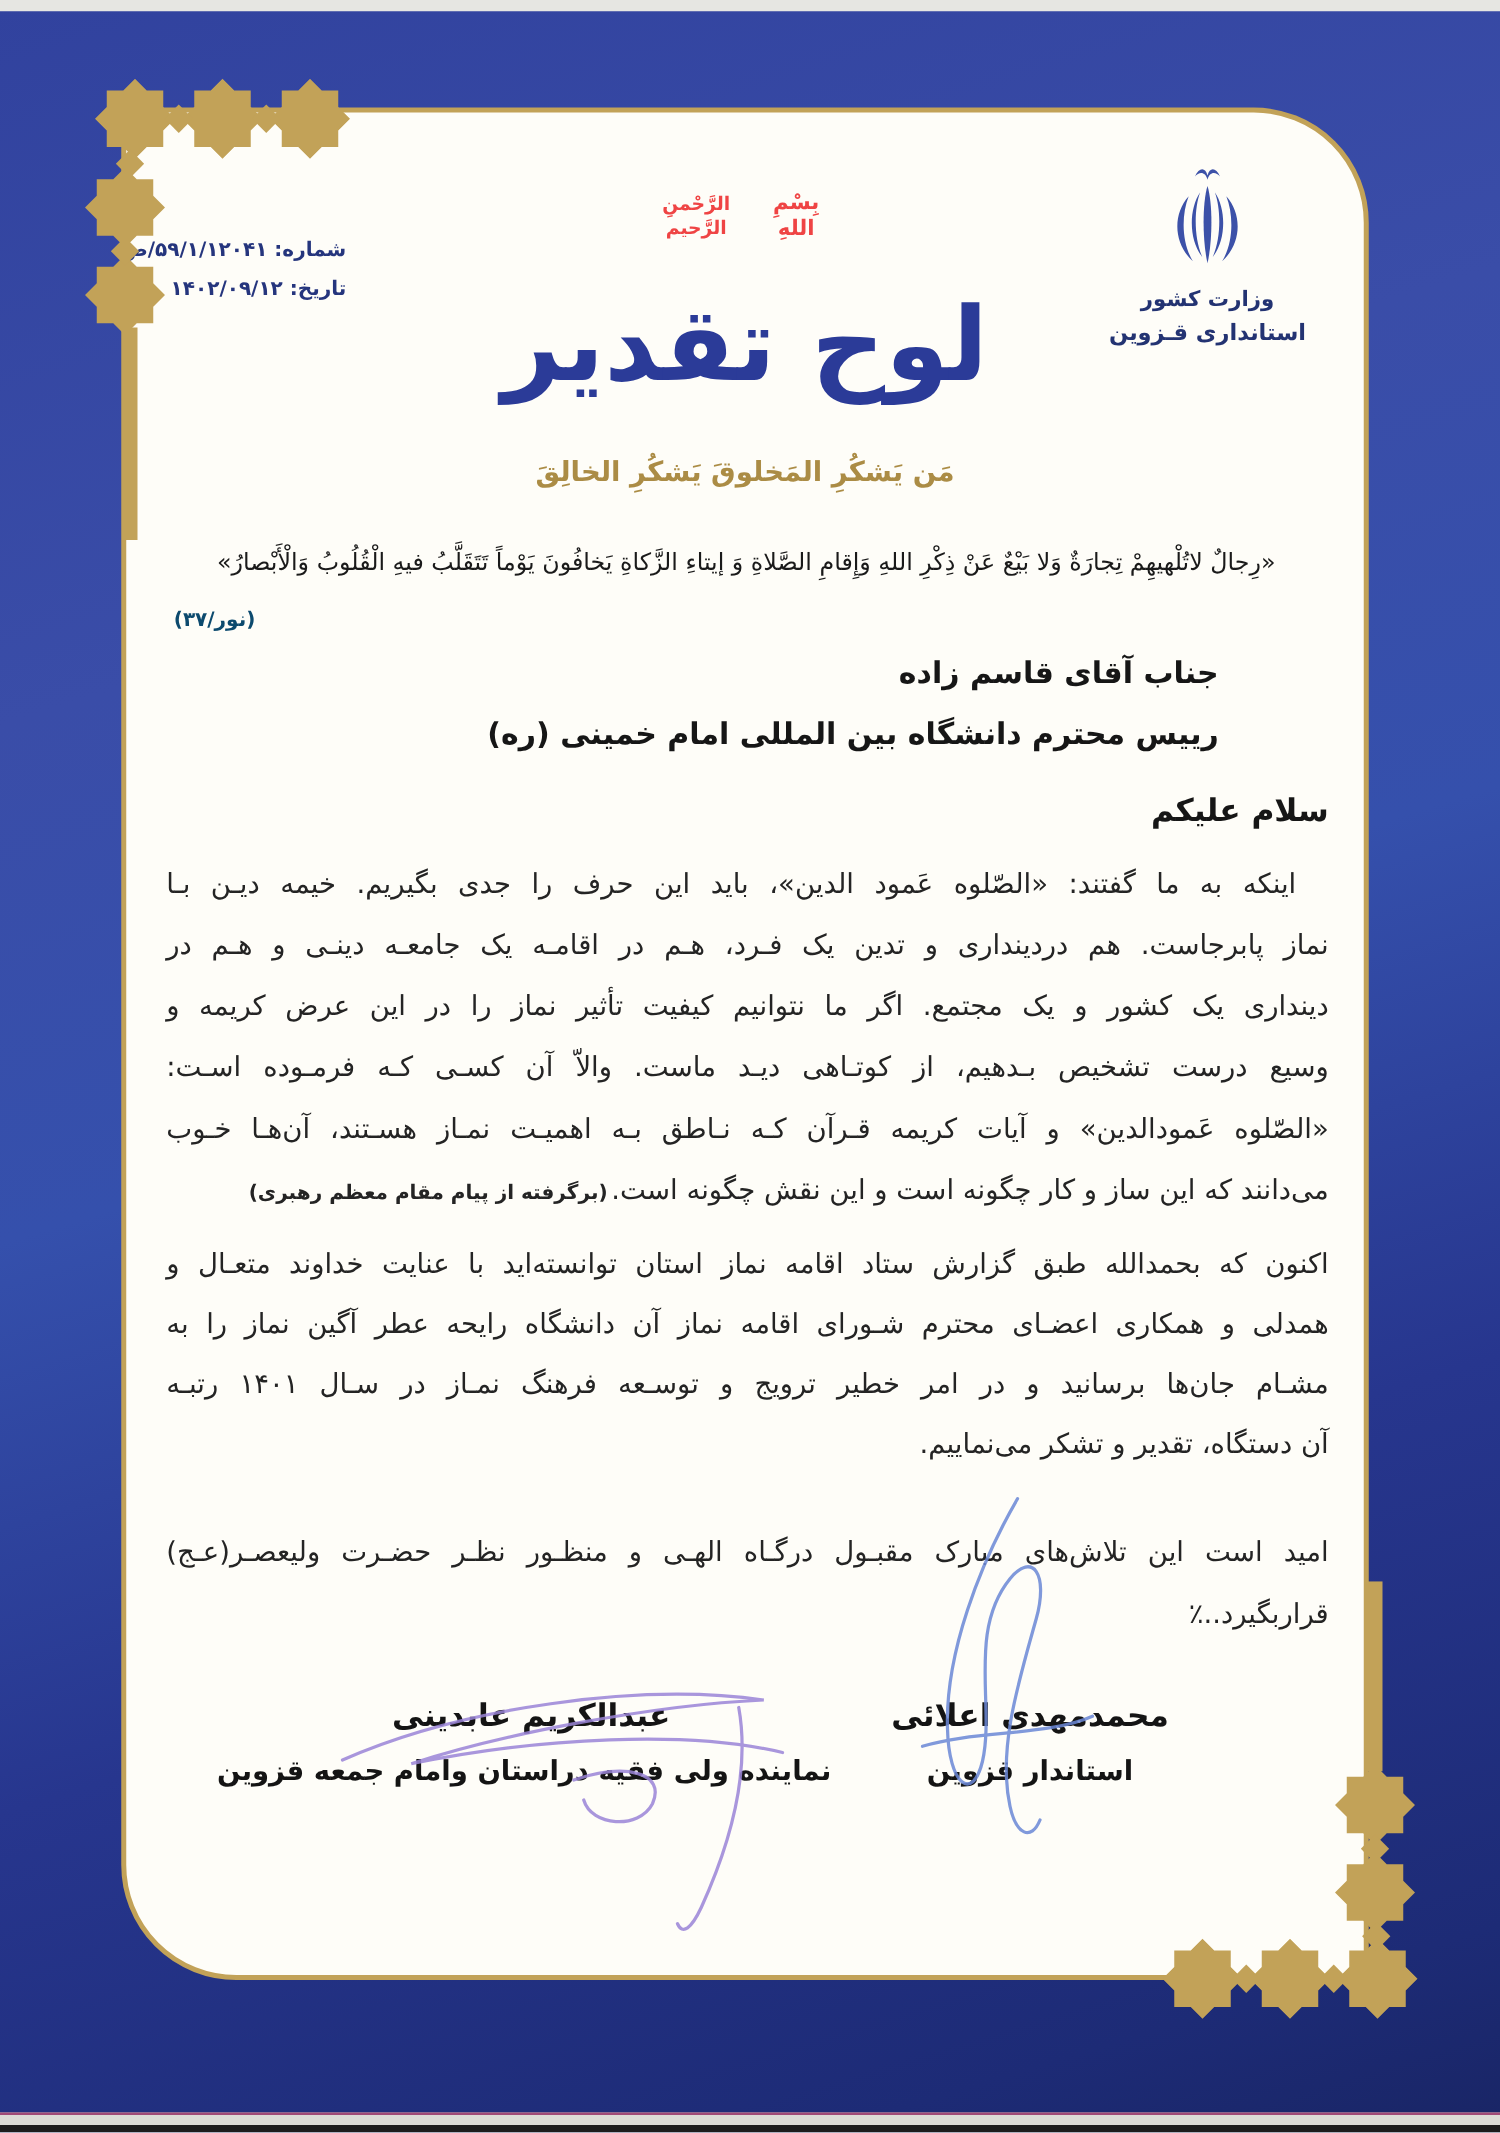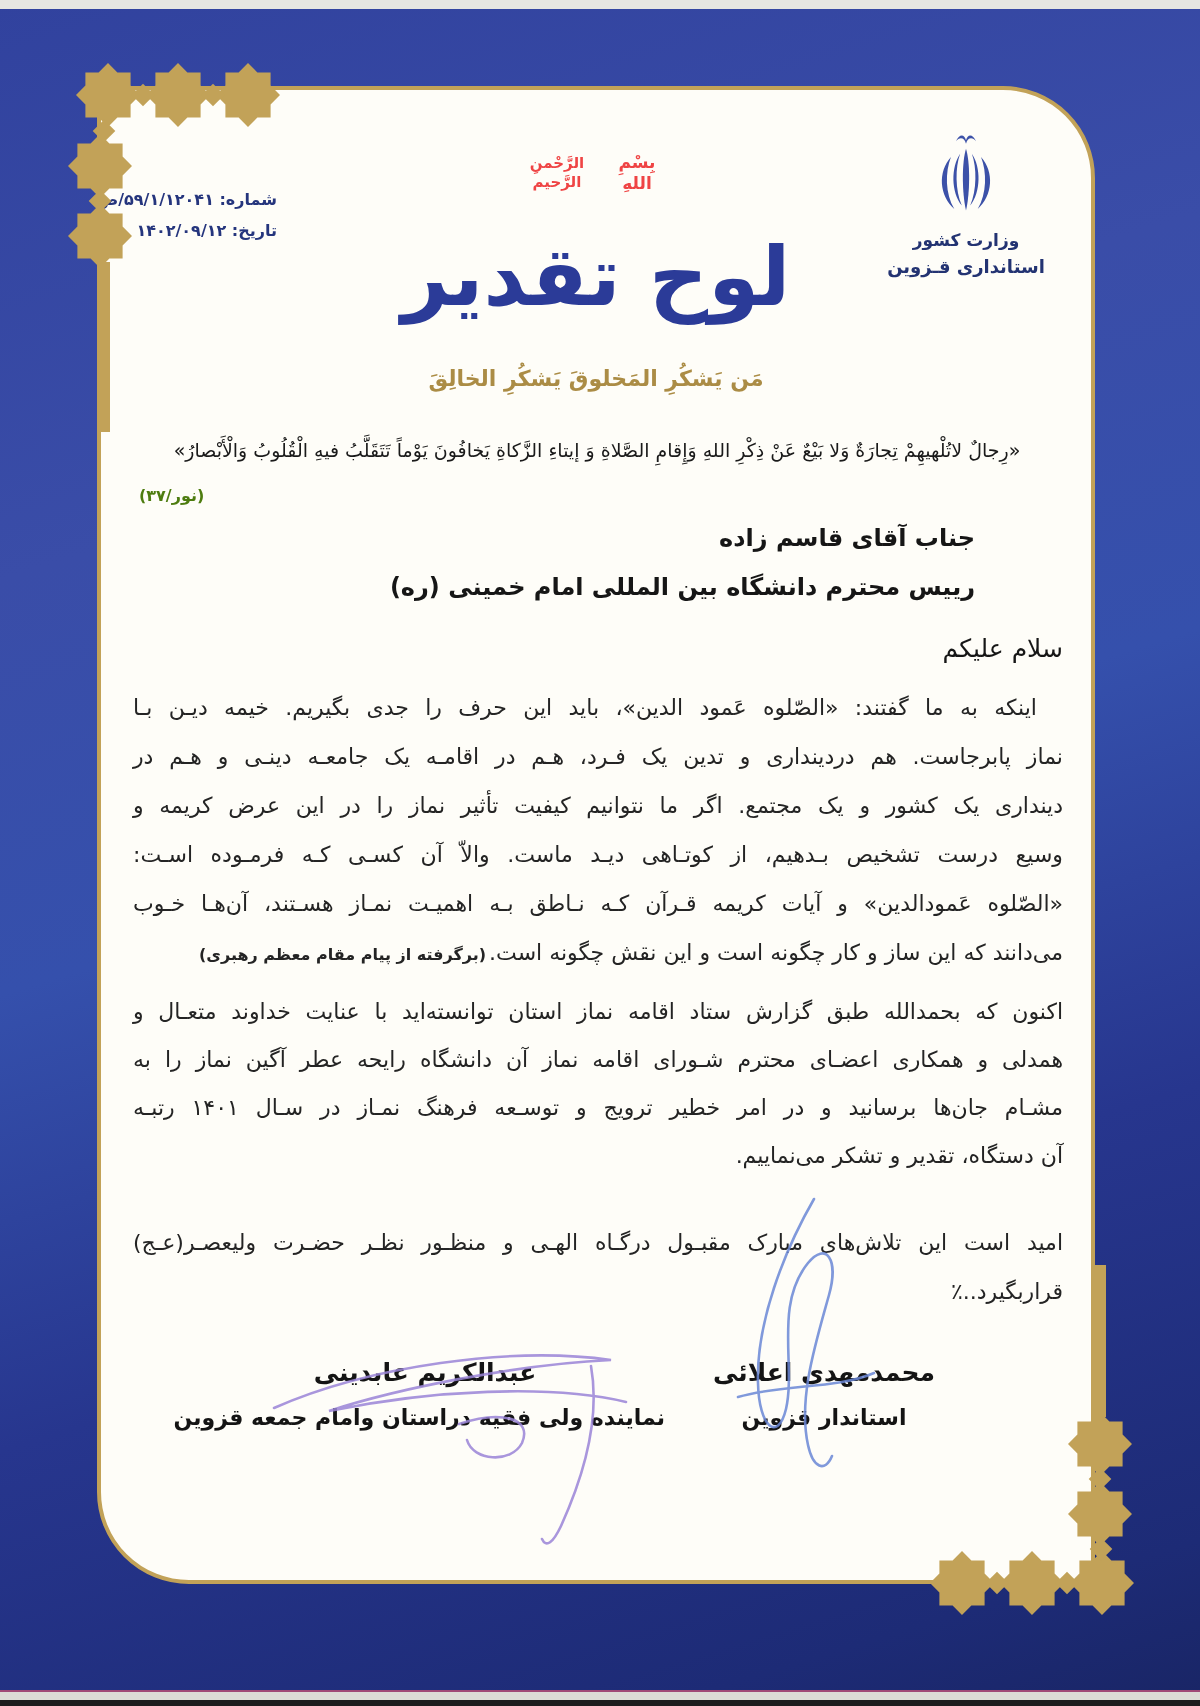--- a/index.html
+++ b/index.html
@@ -30,26 +30,26 @@
   .hadith{position:absolute;left:0;right:0;top:276px;text-align:center;color:#ab8c45;
           font-size:22px;font-weight:bold;}
 
   
   .emblem-block{position:absolute;left:770px;top:42px;width:190px;text-align:center;color:#233372;}
   .emblem-block .ministry{font-size:17px;font-weight:bold;margin-top:2px;}
   .emblem-block .governorate{font-size:18px;font-weight:bold;margin-top:6px;}
 
   .verse{position:absolute;left:18px;right:16px;top:349px;text-align:center;color:#1a1a1a;
          font-size:19px;white-space:nowrap;overflow:visible;}
-  .verse-ref{position:absolute;left:38px;top:396px;color:#4d7c0f;font-size:16px;font-weight:bold;}
+  .verse-ref{position:absolute;left:38px;top:396px;color:#0c4a6e;font-size:16px;font-weight:bold;}
 
   .addressee{position:absolute;right:116px;top:424px;text-align:right;color:#161616;
              font-weight:bold;font-size:24px;line-height:49px;white-space:nowrap;}
 
-  .salutation{position:absolute;right:28px;top:544px;color:#161616;font-weight:normal;font-size:25px;}
+  .salutation{position:absolute;right:28px;top:544px;color:#161616;font-weight:bold;font-size:25px;}
 
   .para{position:absolute;right:28px;left:32px;color:#242424;font-size:22px;direction:rtl;}
   .para .tline{text-align:justify;text-align-last:justify;}
   .p1{top:593px;line-height:49px;}
   .p1 .tline:first-child{padding-right:26px;}
   .p2{top:898px;line-height:48px;}
   .p3{top:1128px;line-height:49px;}
   .tline-last{display:flex;align-items:baseline;justify-content:flex-start;gap:3px;white-space:nowrap;}
   .tline-last .note{font-size:16px;font-weight:bold;}
   .line-end{text-align:right;text-align-last:right;}

